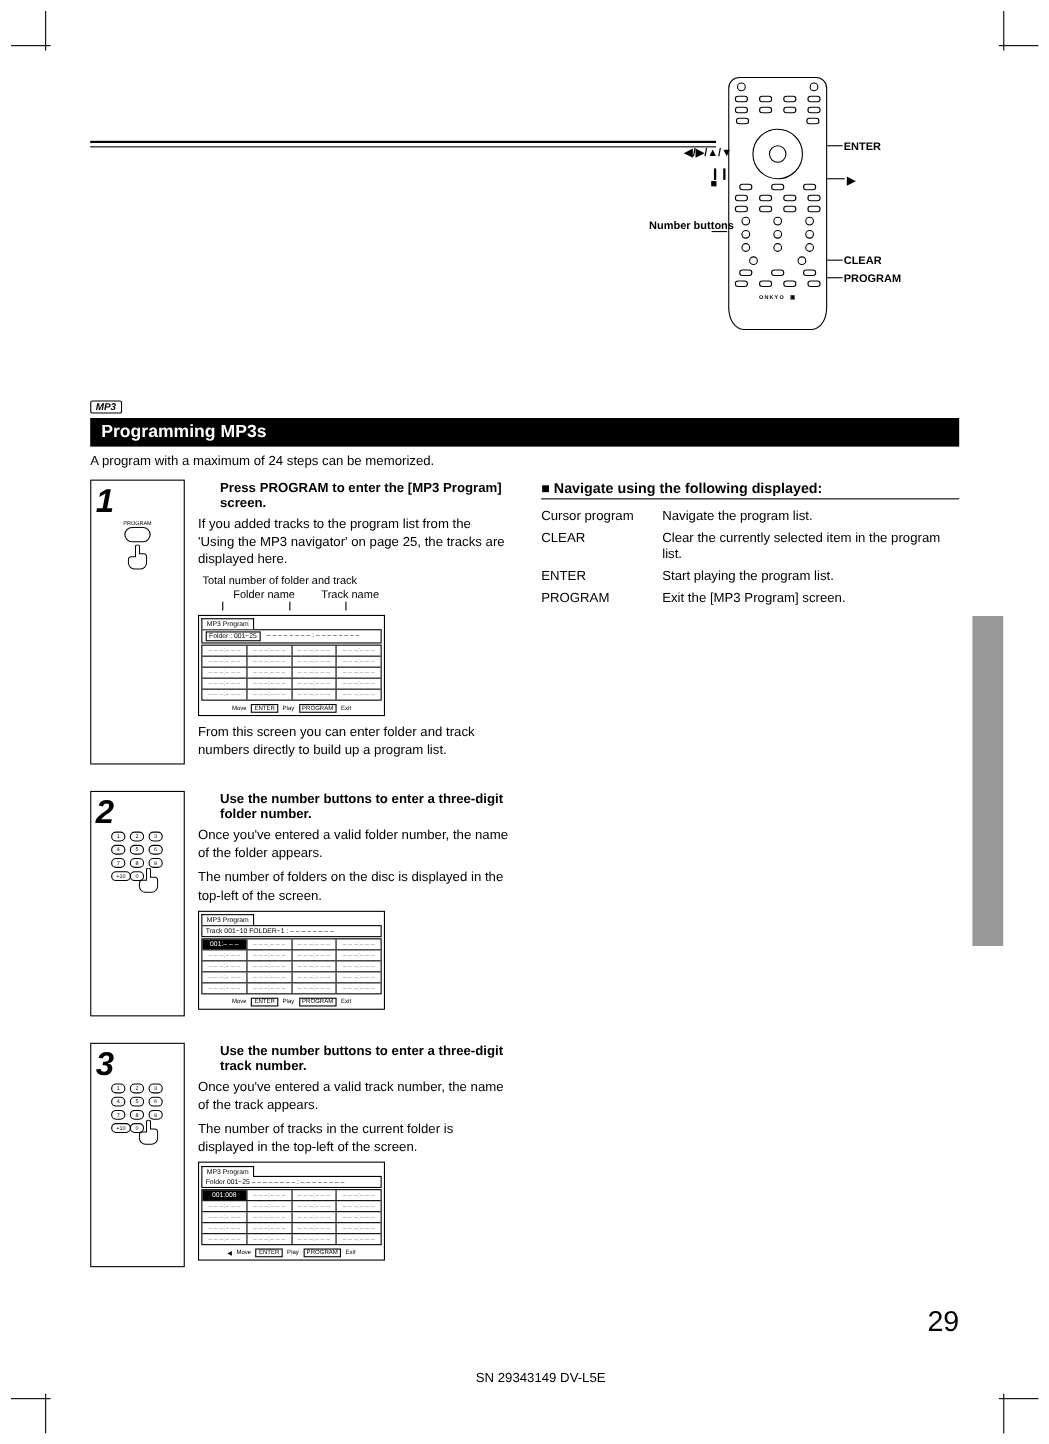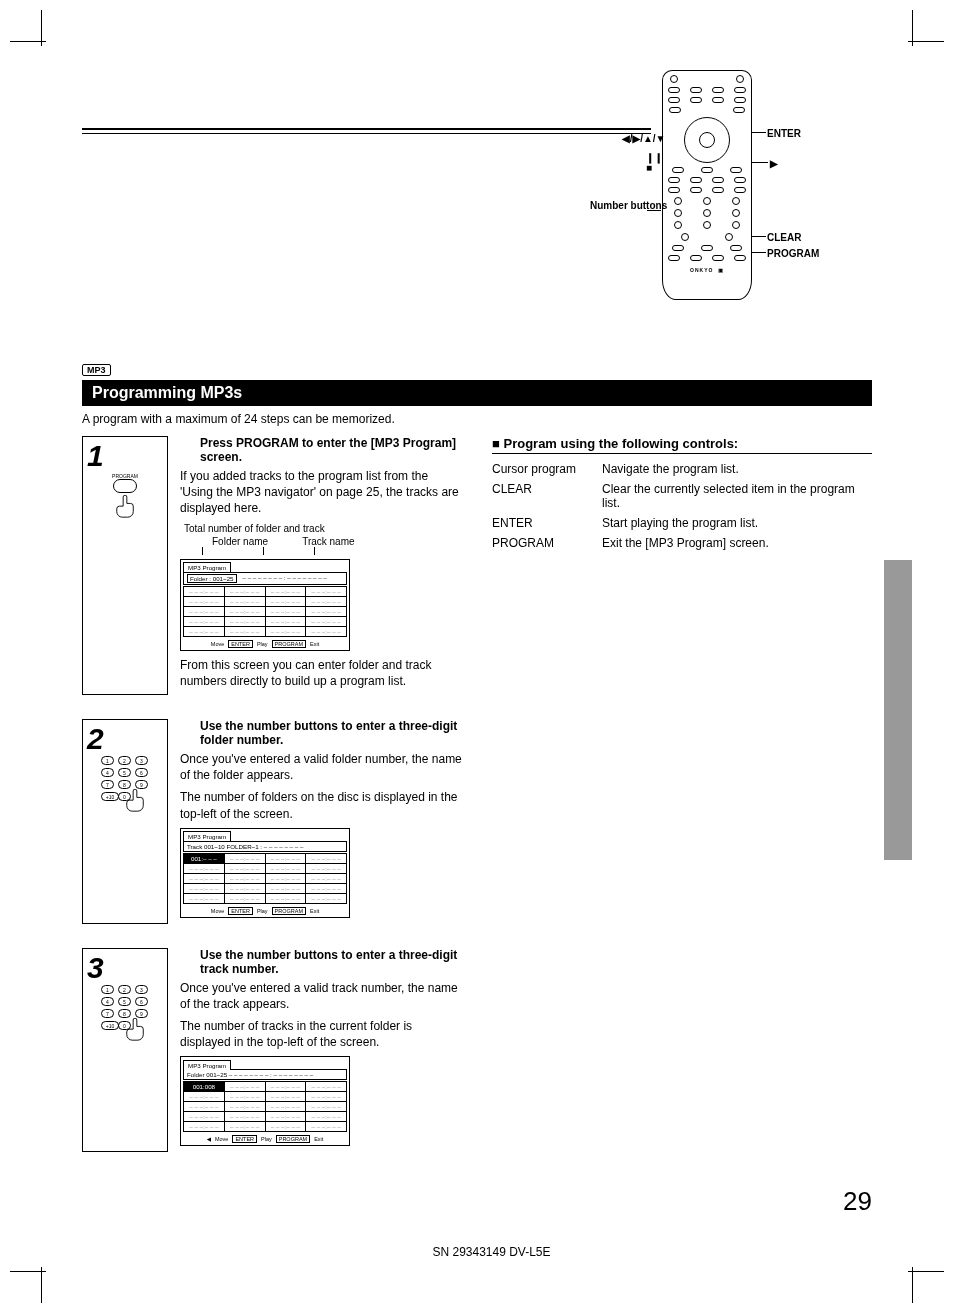--- a/index.html
+++ b/index.html
@@ -68,21 +68,21 @@
   .lbl-stop  { left: 54px; top: 92px; }
   .lbl-play  { left: 178px; top: 88px; }
   .lbl-number { left: -2px; top: 130px; width: 60px; text-align: right; line-height: 1.2; }
   .lbl-clear { left: 175px; top: 162px; }
   .lbl-program { left: 175px; top: 178px; }
 
   
   .mp3badge {
     display: inline-block; border: 1px solid #000;
     padding: 0 4px; font-size: 9px; font-weight: bold;
-    border-radius: 2px; margin-top: 230px; 
+    border-radius: 2px; margin-top: 230px; font-style: italic;
   }
   .section-title {
     background: #000; color: #fff; font-weight: bold;
     font-size: 16px; padding: 4px 10px; margin-top: 4px;
   }
   .intro { font-size: 12px; margin: 6px 0 10px 0; }
 
   .columns { display: flex; gap: 30px; }
   .col-left { flex: 0 0 380px; }
   .col-right { flex: 1; }
@@ -292,21 +292,21 @@
             <div class="btn"></div>
             <svg class="hand" viewBox="0 0 24 28">
               <path d="M10 2 v10 h-4 a3 3 0 0 0 -3 3 v3 a6 6 0 0 0 6 6 h6 a6 6 0 0 0 6 -6 v-6 a3 3 0 0 0 -3 -3 h-4 V2 a2 2 0 0 0 -4 0 z" fill="none" stroke="#000" stroke-width="1"></path>
             </svg>
           </div>
         </div>
         <div class="step-body">
           <h4>Press PROGRAM to enter the [MP3 Program] screen.</h4>
           <p>If you added tracks to the program list from the 'Using the MP3 navigator' on page 25, the tracks are displayed here.</p>
           <div class="annot" style="margin-left:4px;">Total number of folder and track</div>
-          <div style="display:flex; gap:34px; margin:2px 0 0 32px;" class="annot">
+          <div style="display:flex; gap:24px; margin:2px 0 0 32px;" class="annot">
             <span>Folder name</span>
             <span>Track name</span>
           </div>
           <div style="display:flex; gap:30px; margin:0 0 0 14px;">
             <div style="border-left:0.5px solid #000; height:8px; margin-left:8px;"></div>
             <div style="border-left:0.5px solid #000; height:8px; margin-left:30px;"></div>
             <div style="border-left:0.5px solid #000; height:8px; margin-left:20px;"></div>
           </div>
           <div class="osd">
             <span class="titlebar">MP3 Program</span>
@@ -499,21 +499,21 @@
               <span class="tag">PROGRAM</span>
               <span>Exit</span>
             </div>
           </div>
         </div>
       </div>
 
     </div>
 
     <div class="col-right">
-      <div class="controls-head">■ Program using the following controls:</div>
+      <div class="controls-head">■ Navigate using the following displayed:</div>
       <div class="controls-table">
         <div class="crow">
             <div class="ck">Cursor program</div>
             <div class="cv">Navigate the program list.</div>
           </div>
         <div class="crow">
             <div class="ck">CLEAR</div>
             <div class="cv">Clear the currently selected item in the program list.</div>
           </div>
         <div class="crow">

